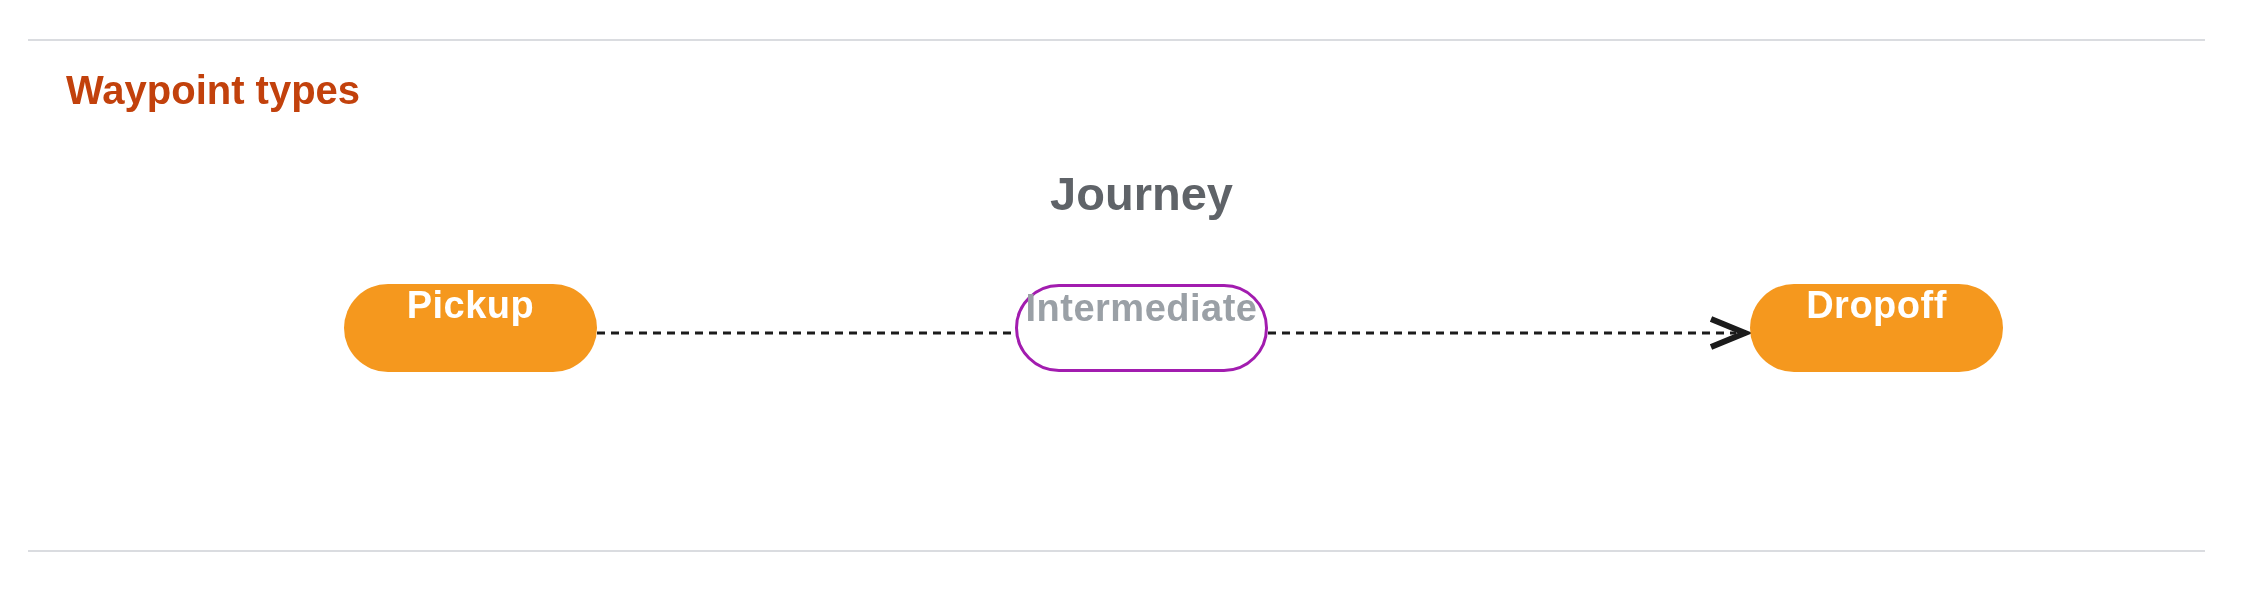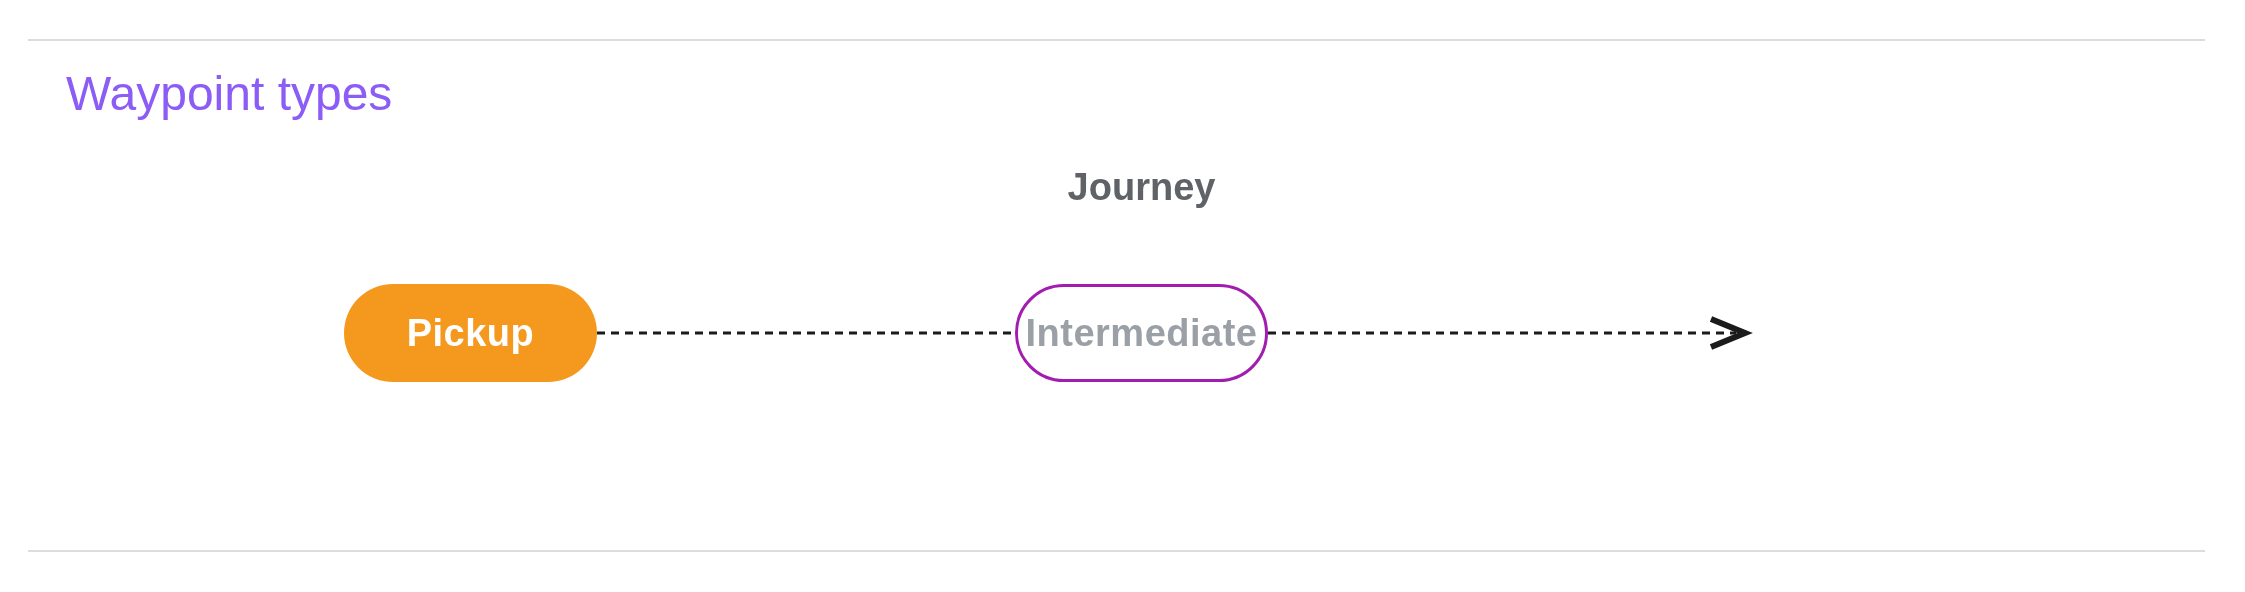--- a/index.html
+++ b/index.html
@@ -19,61 +19,60 @@
     background: #dadce0;
   }
   .rule--top { top: 39px; }
   .rule--bottom { top: 550px; }
 
   .page-title {
     position: absolute;
     left: 66px;
     top: 68px;
     margin: 0;
-    font-size: 48px;
+    font-size: 40px;
     line-height: 1.1;
-    font-weight: normal;
-    color: #8b5cf6;
+    font-weight: bold;
+    color: #c2410c;
   }
 
   .figure {
     position: absolute;
     left: 0; top: 0;
     width: 2245px;
     height: 592px;
   }
 
   .journey-label {
     position: absolute;
     left: 1015px;
     top: 166px;
     width: 253px;
     text-align: center;
-    font-size: 38px;
+    font-size: 47px;
     font-weight: bold;
     color: #5f6368;
   }
 
   .connectors {
     position: absolute;
     left: 0; top: 0;
     width: 2245px;
     height: 592px;
     pointer-events: none;
   }
 
   .node {
     position: absolute;
     top: 284px;
     width: 253px;
-    height: 98px;
+    height: 88px;
     box-sizing: border-box;
     border-radius: 49px;
     display: flex;
-    align-items: center;
     justify-content: center;
     font-size: 38px;
     font-weight: bold;
     letter-spacing: 0.5px;
   }
   .node--pickup {
     left: 344px;
     background: #F5981E;
     color: #ffffff;
   }
@@ -107,16 +106,19 @@
   </svg>
 
   <div class="node node--pickup">
     <span>Pickup</span>
   </div>
 
   <div class="node node--intermediate">
     <span>Intermediate</span>
   </div>
 
+  <div class="node node--dropoff">
+    <span>Dropoff</span>
+  </div>
 
 </div>
 
 <div class="rule rule--bottom"></div>
 
 </body></html>

